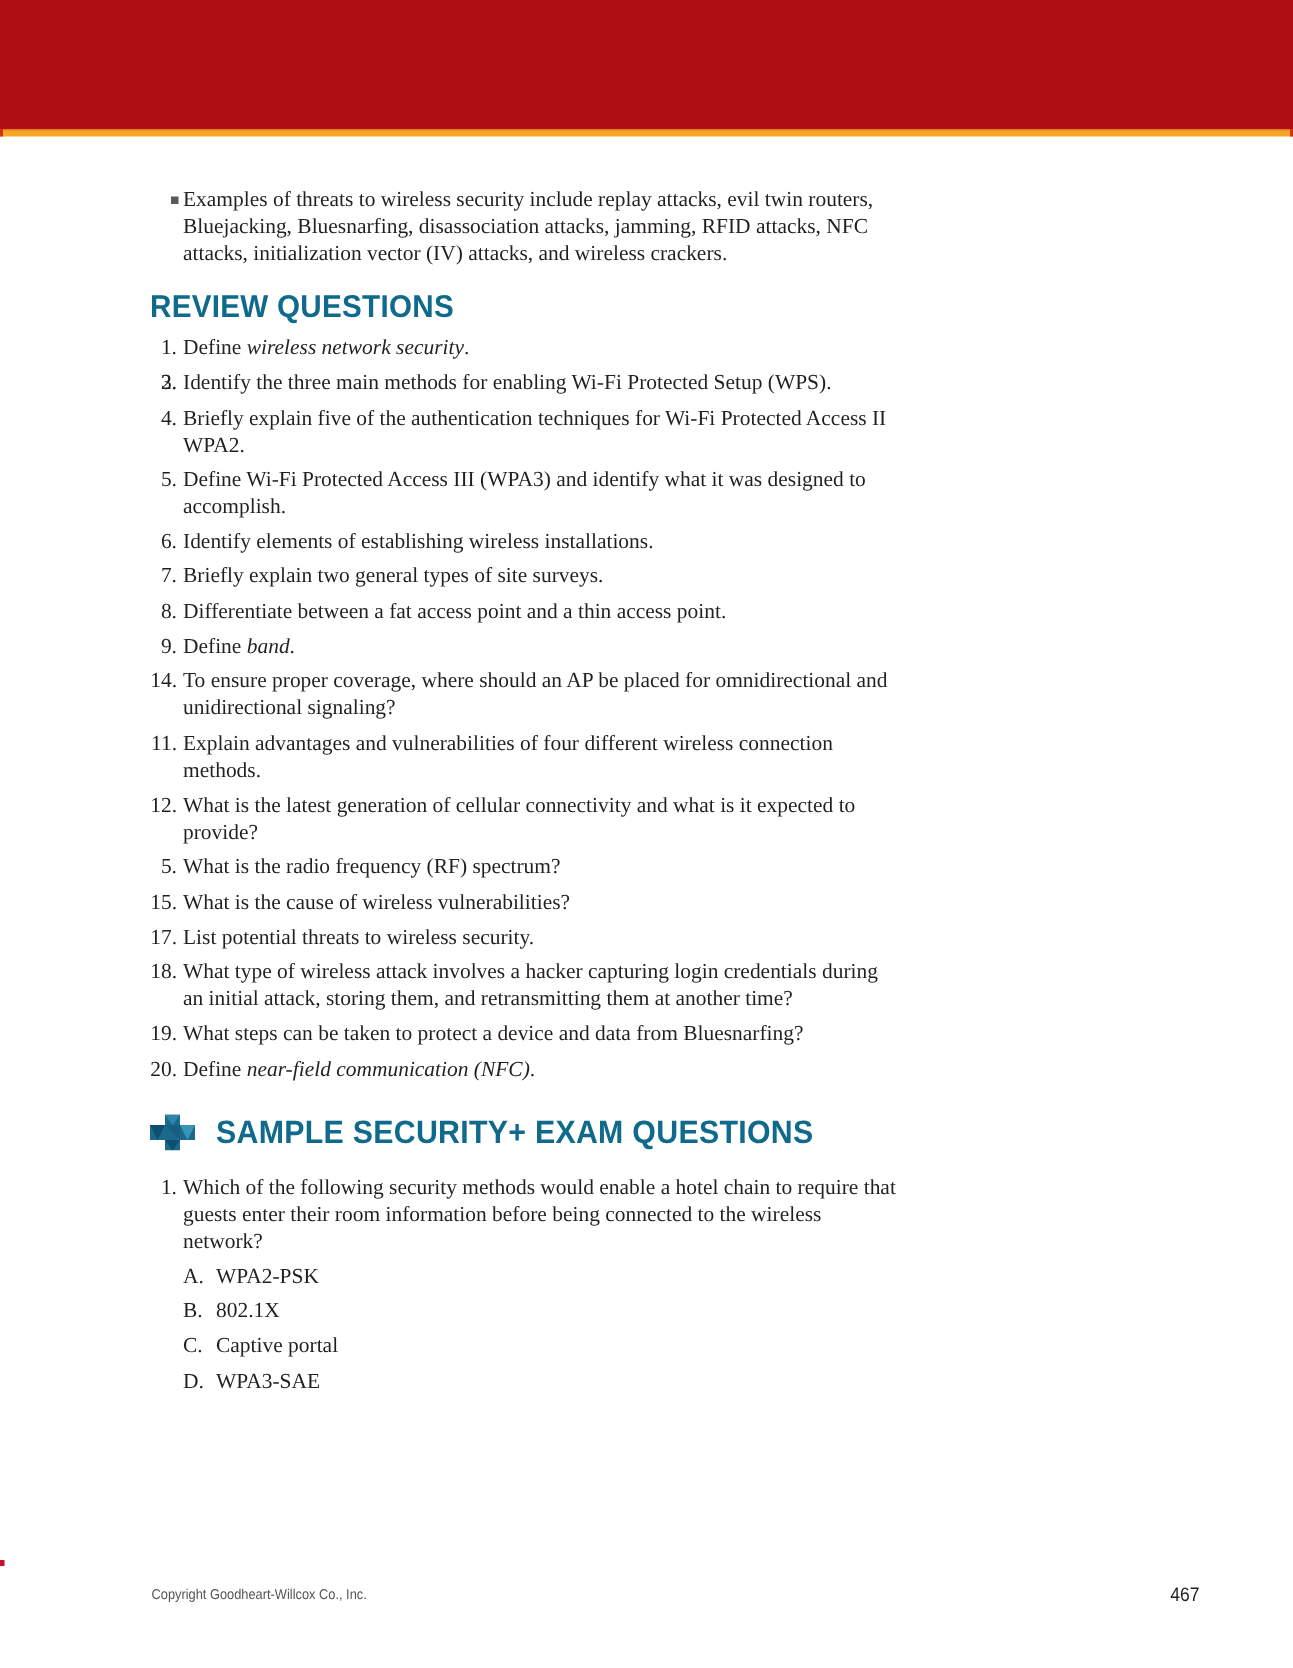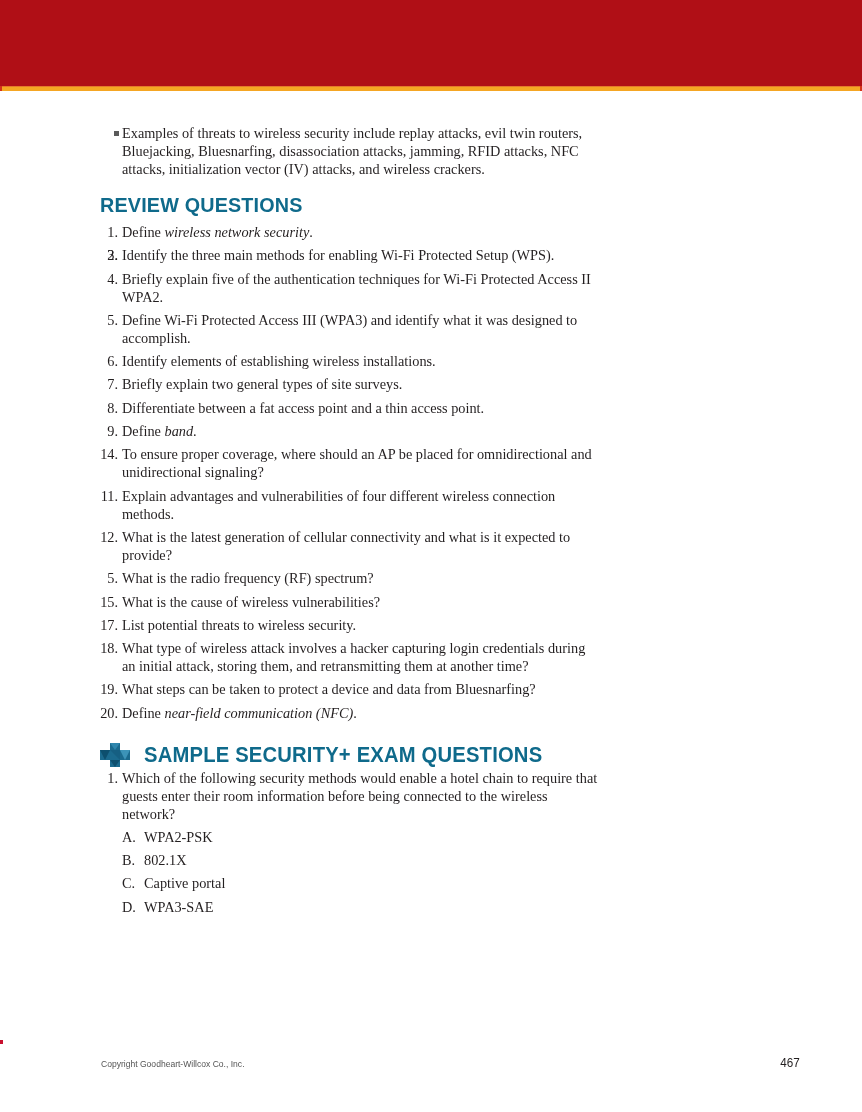--- a/index.html
+++ b/index.html
@@ -9,21 +9,21 @@
   .stripe-left { position: absolute; left: 0; top: 86px; width: 2px; height: 5px; background: #d4331a; }
   .stripe-right { position: absolute; right: 0; top: 86px; width: 2px; height: 5px; background: #d4331a; }
   .content { position: absolute; left: 100px; top: 124px; width: 500px; font-size: 14.3px; line-height: 18px; }
   .bullet-item { position: relative; padding-left: 22px; margin-bottom: 0; }
   .bullet-sq { position: absolute; left: 14px; top: 7px; width: 5px; height: 5px; background: #5a5a5a; }
   .sec-head { color: #0f6a8b; font-family: "Liberation Sans", "DejaVu Sans", sans-serif; font-size: 21px; letter-spacing: 0.2px; line-height: 24px; margin: 0; transform: scaleX(0.94); transform-origin: left; }
   .rq-head { margin-top: 15px; margin-bottom: 6px; }
   ol.qlist { list-style: none; margin: 0; padding: 0; }
   ol.qlist li { position: relative; padding-left: 22px; margin-bottom: 5.3px; }
   .qnum { position: absolute; right: calc(100% - 18px); top: 0; white-space: nowrap; }
-  .sample-head-row { position: relative; margin-top: 21px; margin-bottom: 2px; display: flex; align-items: center; }
+  .sample-head-row { position: relative; margin-top: 21px; margin-bottom: 16px; display: flex; align-items: center; }
   .plus-icon { width: 30px; height: 24px; margin-right: 14px; margin-left: 0; position: relative; }
   .sample-head-row .sec-head { font-size: 21.5px; }
   .choices { list-style: none; margin: 5px 0 0 0; padding: 0; }
   .choices li { position: relative; padding-left: 20px; margin-bottom: 5px; }
   .choices .clet { position: absolute; left: 0; top: 0; }
   .footer-copy { position: absolute; left: 101px; top: 1058px; font-family: "Liberation Sans", "DejaVu Sans", sans-serif; font-size: 9.5px; color: #555; transform: scaleX(0.9); transform-origin: left; }
   .footer-page { position: absolute; right: 62px; top: 1055px; font-family: "Liberation Sans", "DejaVu Sans", sans-serif; font-size: 13px; color: #231f20; transform: scaleX(0.9); transform-origin: right; }
   .edge-mark { position: absolute; left: 0; top: 1040px; width: 3px; height: 4px; background: #c8102e; }
   em { font-style: italic; }
 </style>

